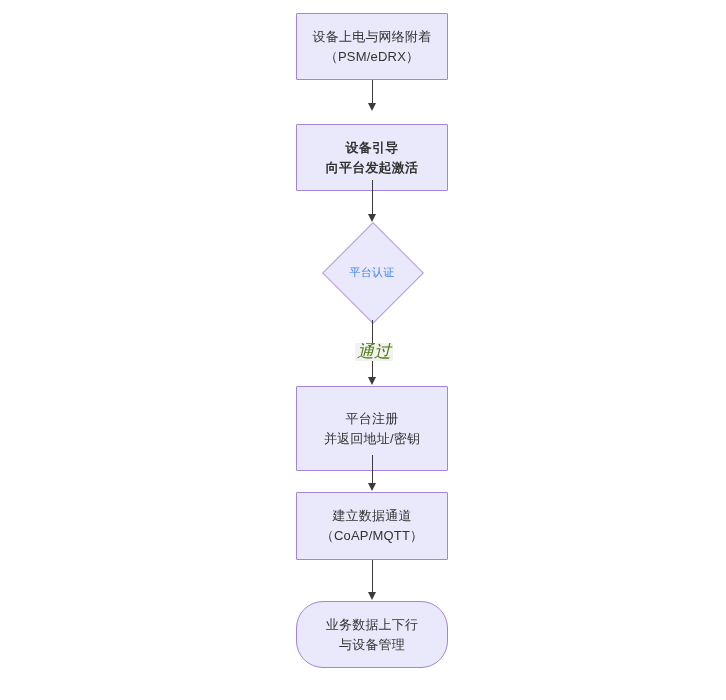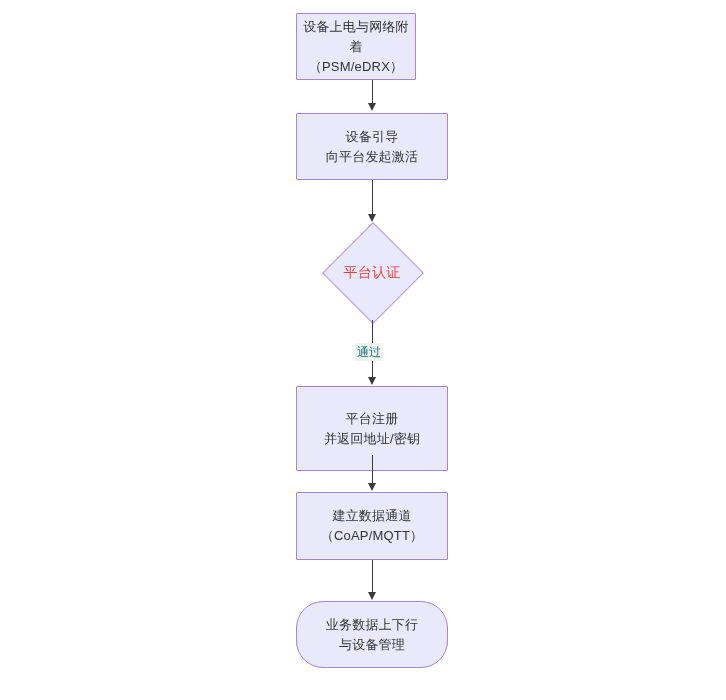--- a/index.html
+++ b/index.html
@@ -57,63 +57,64 @@
     height: 70px;
     margin-left: -35px;
     margin-top: -35px;
     background: #eae8fb;
     border: 1.4px solid #b69ae0;
     transform: rotate(45deg);
   }
   .diamond-label {
     position: relative;
     z-index: 2;
-    color: #ef4444;
-    font-size: 14px;
+    color: #3b82f6;
+    font-size: 11px;
     line-height: 18px;
   }
 
   
   .edge-line {
     position: absolute;
     width: 1.3px;
     background: #3b3b3b;
   }
   .edge-arrow {
     position: absolute;
     width: 0;
     height: 0;
     border-left: 4.5px solid transparent;
     border-right: 4.5px solid transparent;
     border-top: 8px solid #3b3b3b;
   }
   .edge-label {
     position: absolute;
     background: #f2f2f2;
-    color: #0f766e;
-    font-size: 12px;
+    color: #4d7c0f;
+    font-size: 17px;
     line-height: 16px;
     padding: 1px 2px;
     white-space: nowrap;
+    font-style: italic;
   }
 </style>
 </head>
 <body>
 
 <div id="canvas">
 
-  <div class="node process" style="left:296px; top:13px; width:120px; height:67px;">
+  <div class="node process" style="left:296px; top:13px; width:152px; height:67px;">
     <div>设备上电与网络附着
 （PSM/eDRX）</div>
   </div>
 
   <div class="edge-line" style="left:371.5px; top:80px; height:24px;"></div>
   <div class="edge-arrow" style="left:367.5px; top:103px;"></div>
 
-  <div class="node process" style="left:296px; top:113px; width:152px; height:67px;">
+  <div class="node process" style="left:296px; top:124px; width:152px; height:67px;font-weight:bold;">
     <div>设备引导
 向平台发起激活</div>
   </div>
 
   <div class="edge-line" style="left:371.5px; top:180px; height:35px;"></div>
   <div class="edge-arrow" style="left:367.5px; top:214px;"></div>
 
   <div class="node decision" style="left:322px; top:222px; width:100px; height:99px;">
     <div class="diamond-shape"></div>
     <div class="diamond-label">平台认证</div>

